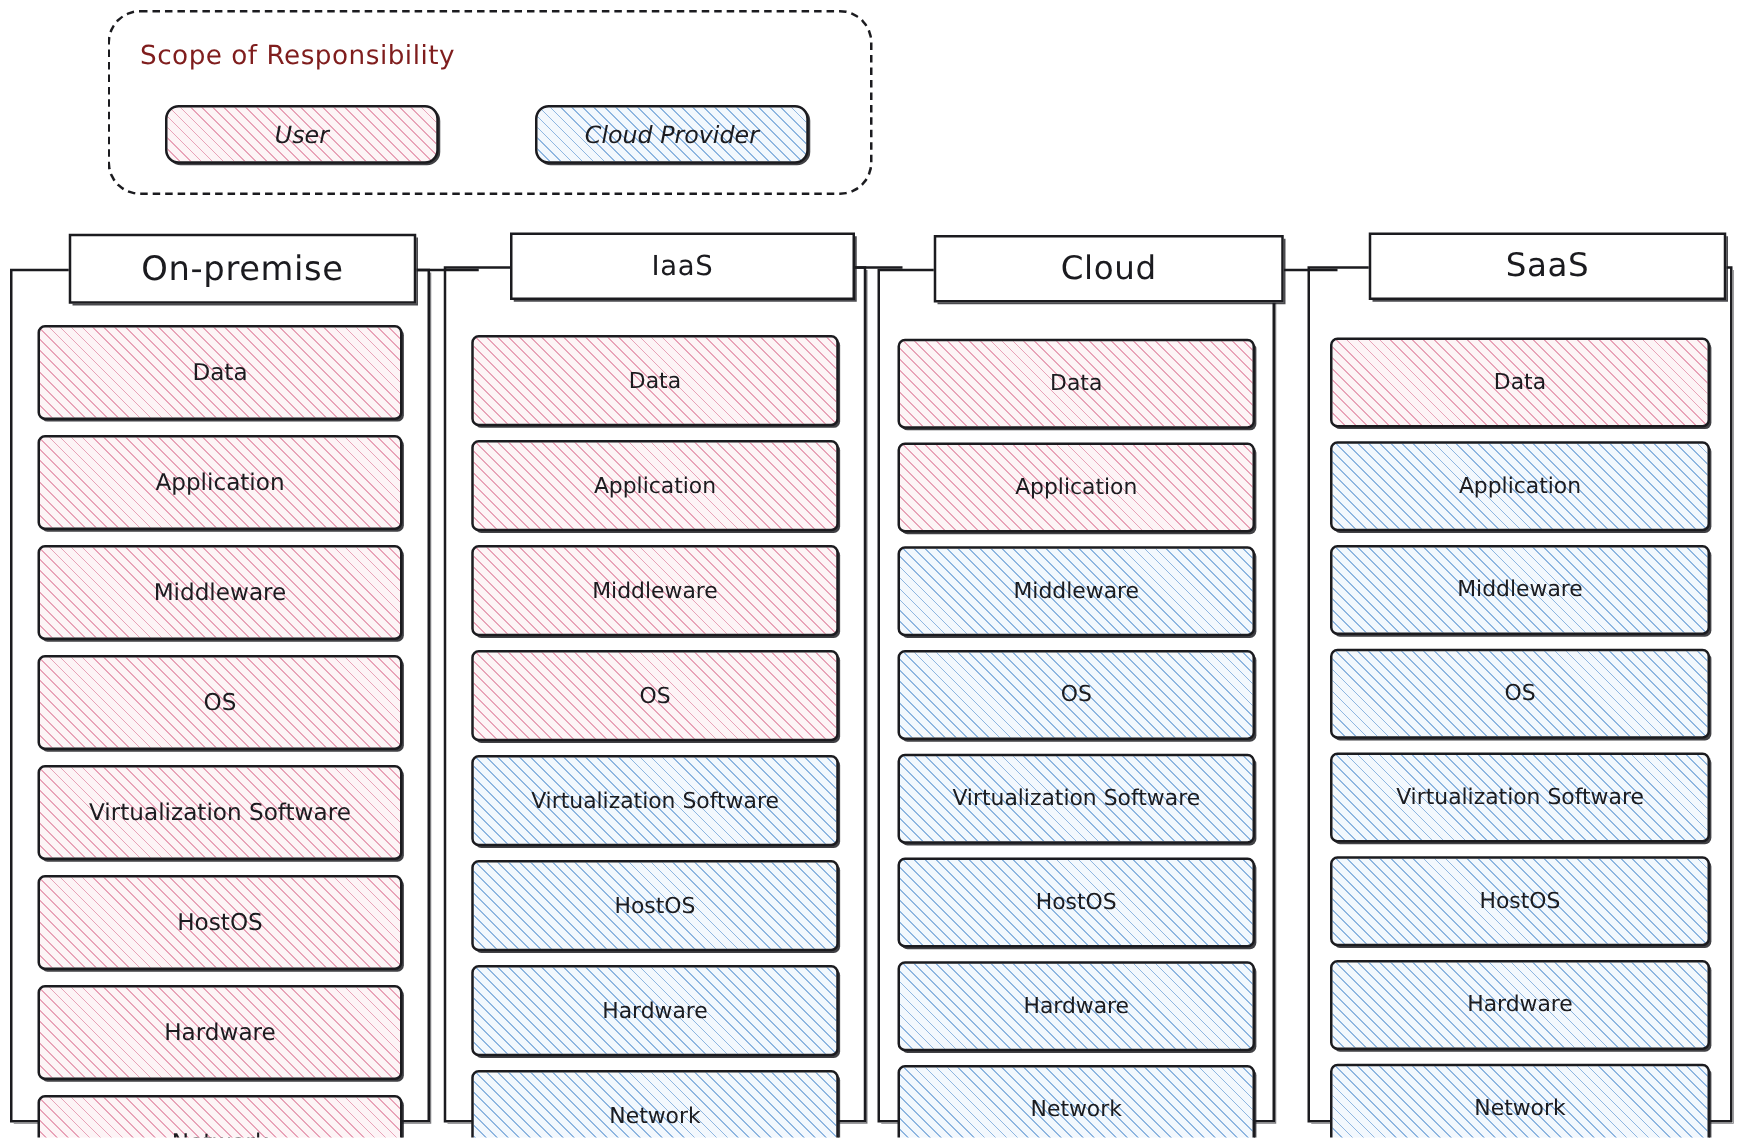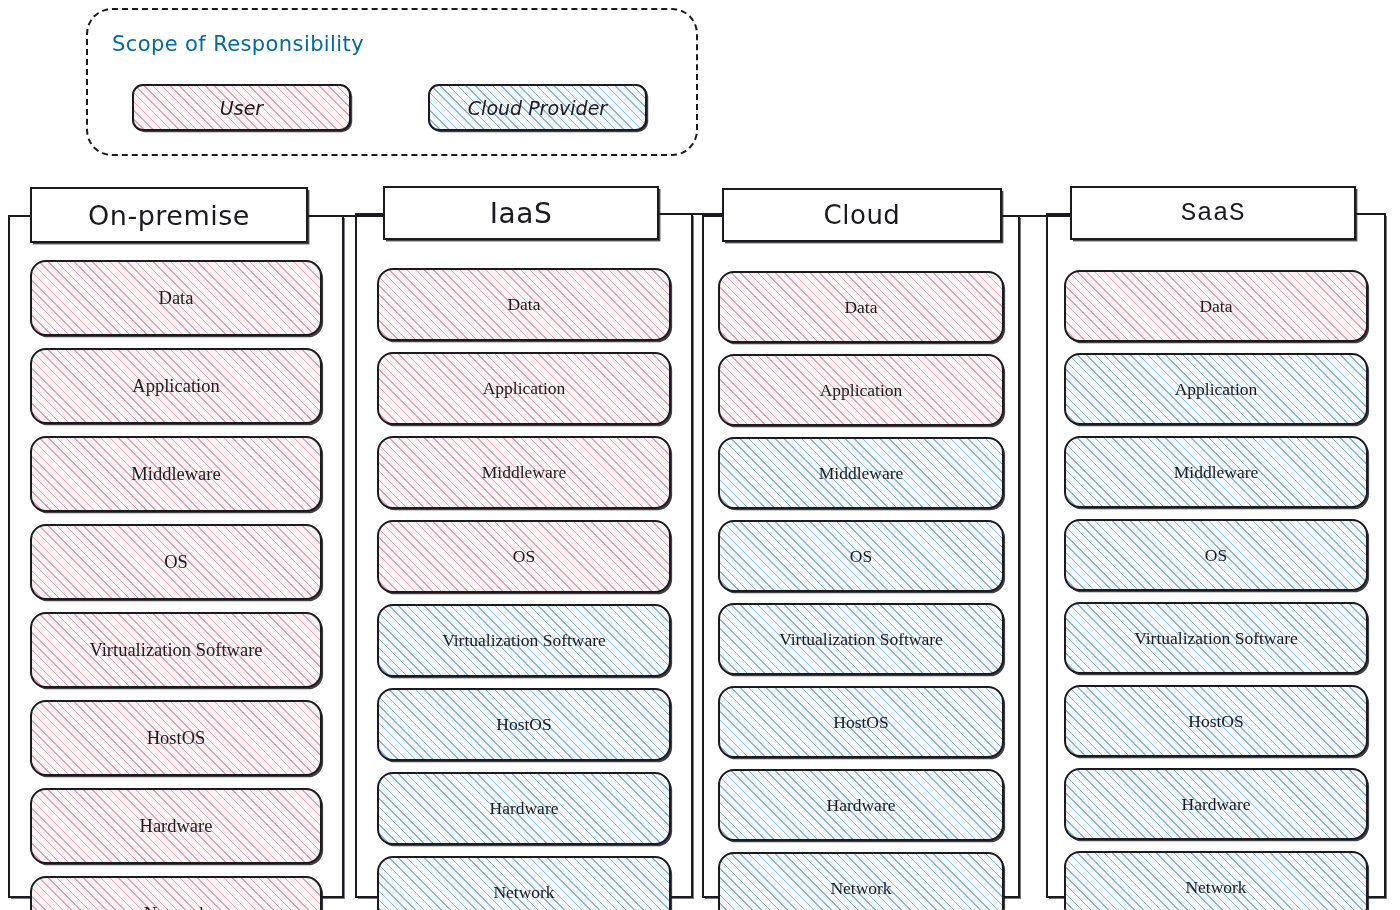--- a/index.html
+++ b/index.html
@@ -24,21 +24,21 @@
     height: 148px;
     border: 2.2px dashed #1b1b1f;
     border-radius: 26px;
     box-sizing: border-box;
   }
   #legend-title {
     position: absolute;
     left: 24px;
     top: 22px;
     font-size: 21px;
-    color: #0369a1;
+    color: #7f1d1d;
     letter-spacing: 0.4px;
     white-space: nowrap;
   }
   .legend-chip {
     position: absolute;
     top: 74px;
     height: 47px;
     border: 2.4px solid #1b1b1f;
     border-radius: 11px;
     box-sizing: border-box;
@@ -91,37 +91,37 @@
     background: #ffffff;
     display: flex;
     align-items: center;
     justify-content: center;
     font-size: 27px;
     color: #1b1b1f;
     letter-spacing: 0.5px;
     box-shadow: 2.2px 2.2px 0 -0.8px rgba(30,30,35,0.8);
     z-index: 5;
     white-space: nowrap;
+    margin-left: 25px;
   }
 
   .layer-list { position: absolute; z-index: 3; }
 
   .layer {
     position: absolute;
     left: 0;
     border: 2.3px solid #1b1b1f;
-    border-radius: 16px;
+    border-radius: 6px;
     box-sizing: border-box;
     display: flex;
     align-items: center;
     justify-content: center;
     color: #1b1b1f;
     box-shadow: 2px 2.2px 0 -0.9px rgba(30,30,35,0.85);
     white-space: nowrap;
-    font-family: Liberation Serif, serif;
   }
   .layer-label { pointer-events: none; }
 
   
   .connector {
     position: absolute;
     height: 0;
     border-top: 2.3px solid #1b1b1f;
     z-index: 2;
   }
@@ -168,21 +168,21 @@
         <div class="layer hatch-pink" title="User" style="top: 528px; width: 292px; height: 76px; font-size: 18.5px;">
           <span class="layer-label">Hardware</span>
         </div>
         <div class="layer hatch-pink" title="User" style="top: 616px; width: 292px; height: 76px; font-size: 18.5px;">
           <span class="layer-label">Network</span>
         </div>
       </div>
     </div>
     <div class="column" style="left: 0px; top: 0px;">
       <div class="col-frame" style="left: 355px; top: 213px; width: 338px; height: 685px;"></div>
-      <div class="col-header" style="left: 383px; top: 186px; width: 276px; height: 54px; font-size: 28px;">
+      <div class="col-header" style="left: 383px; top: 186px; width: 276px; height: 54px; font-size: 22px;">
         <span>IaaS</span>
       </div>
       <div class="connector" style="left: 659px; top: 213px; width: 63px;"></div>
       <div class="layer-list" style="left: 377px; top: 268px; width: 294px;">
         <div class="layer hatch-pink" title="User" style="top: 0px; width: 294px; height: 73px; font-size: 17.5px;">
           <span class="layer-label">Data</span>
         </div>
         <div class="layer hatch-pink" title="User" style="top: 84px; width: 294px; height: 73px; font-size: 17.5px;">
           <span class="layer-label">Application</span>
         </div>
@@ -234,21 +234,21 @@
         <div class="layer hatch-blue" title="Cloud Provider" style="top: 498px; width: 286px; height: 72px; font-size: 17.5px;">
           <span class="layer-label">Hardware</span>
         </div>
         <div class="layer hatch-blue" title="Cloud Provider" style="top: 581px; width: 286px; height: 72px; font-size: 17.5px;">
           <span class="layer-label">Network</span>
         </div>
       </div>
     </div>
     <div class="column" style="left: 0px; top: 0px;">
       <div class="col-frame" style="left: 1046px; top: 213px; width: 340px; height: 685px;"></div>
-      <div class="col-header" style="left: 1070px; top: 186px; width: 286px; height: 54px; font-size: 26px; font-family: Liberation Mono, monospace;">
+      <div class="col-header" style="left: 1070px; top: 186px; width: 286px; height: 54px; font-size: 26px;">
         <span>SaaS</span>
       </div>
       <div class="layer-list" style="left: 1064px; top: 270px; width: 304px;">
         <div class="layer hatch-pink" title="User" style="top: 0px; width: 304px; height: 72px; font-size: 17.5px;">
           <span class="layer-label">Data</span>
         </div>
         <div class="layer hatch-blue" title="Cloud Provider" style="top: 83px; width: 304px; height: 72px; font-size: 17.5px;">
           <span class="layer-label">Application</span>
         </div>
         <div class="layer hatch-blue" title="Cloud Provider" style="top: 166px; width: 304px; height: 72px; font-size: 17.5px;">

